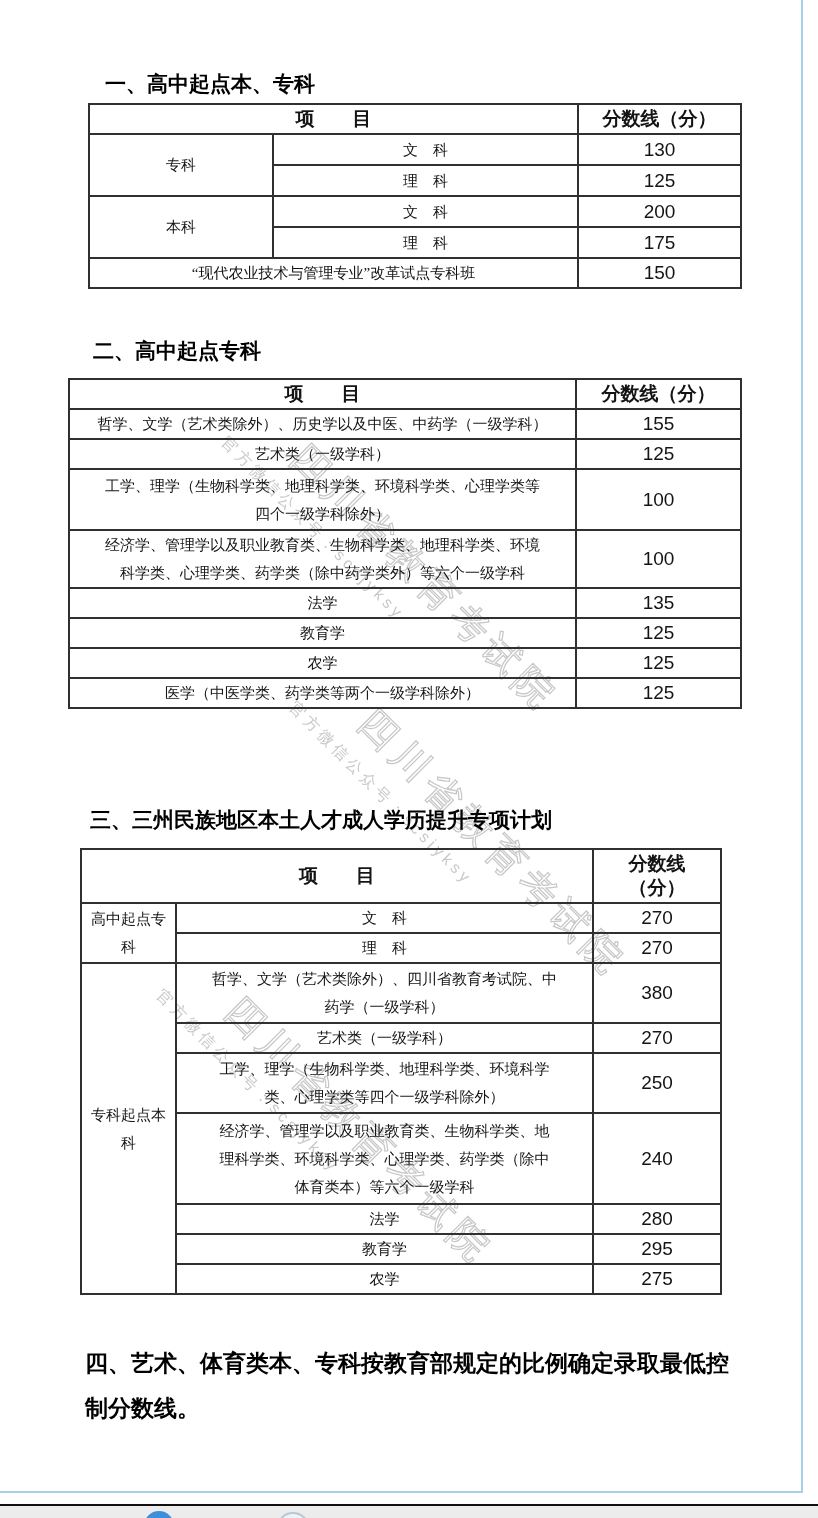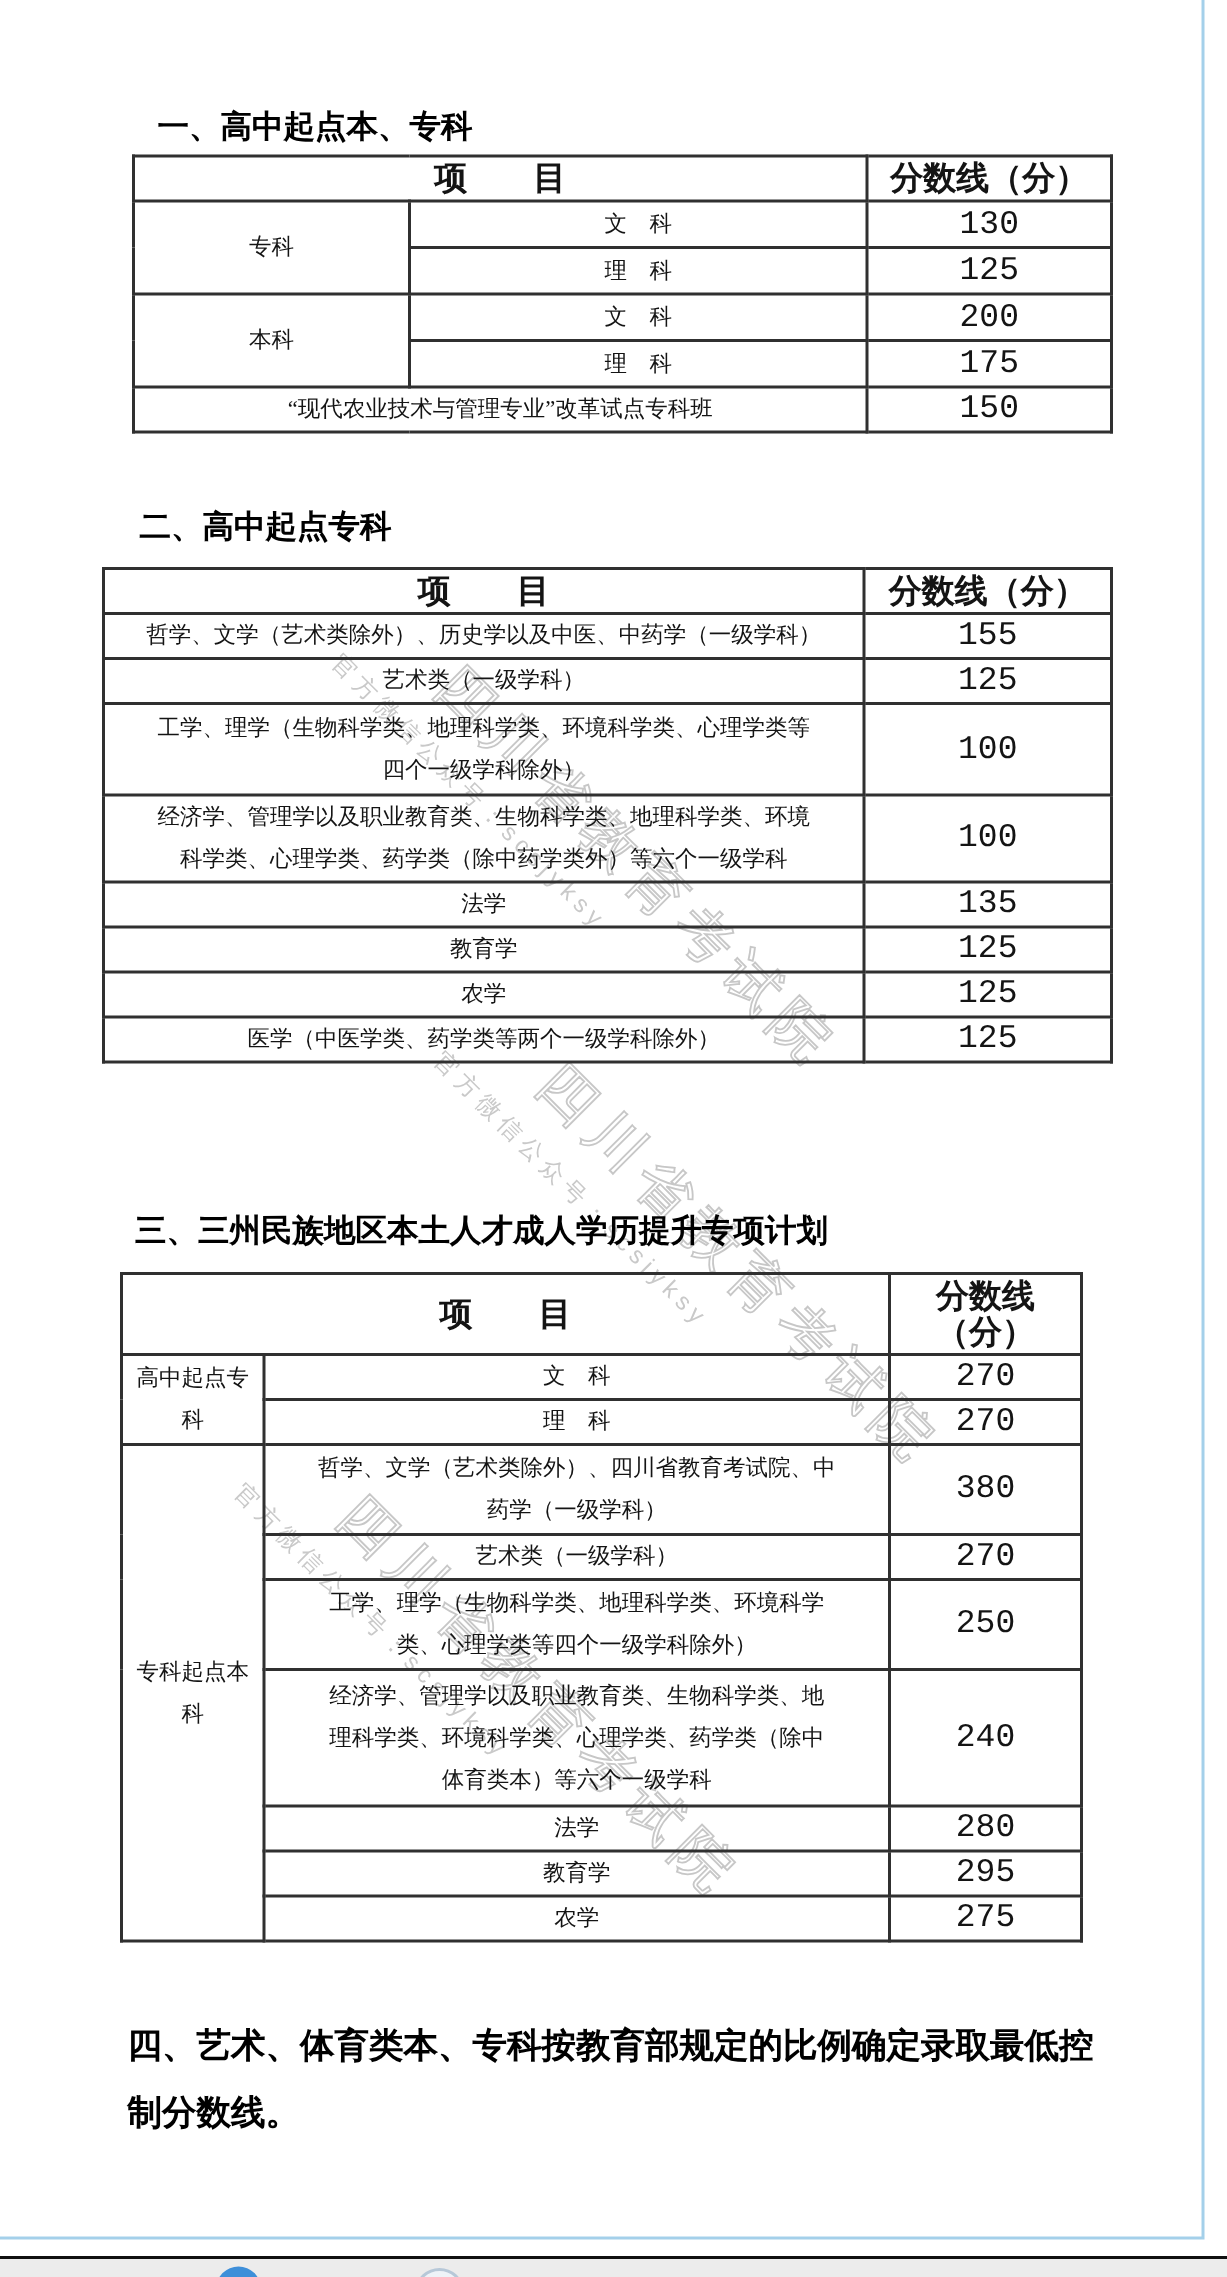--- a/index.html
+++ b/index.html
@@ -29,22 +29,22 @@
   #sec3-heading { left:90px;  top:806px; }
 
   table.tbl {
     position:absolute; border-collapse:collapse; table-layout:fixed;
     background:transparent;
   }
   table.tbl td {
     border:2px solid #303030; text-align:center; vertical-align:middle;
     font-size:15px; line-height:28px; color:#141414; padding:0 4px;
   }
-  table.tbl td.hdr { font-weight:bold; font-size:22px; line-height:24px;margin-left:21px; }
-  table.tbl td.score { font-size:22px; font-family:Liberation Mono, monospace; }
+  table.tbl td.hdr { font-weight:bold; font-size:19px; line-height:24px;margin-left:21px; }
+  table.tbl td.score { font-size:19px; font-family:Liberation Sans, sans-serif; }
   table.tbl td.group { font-size:15px; }
 
   #table1 { left:88px; top:103px; width:652px; }
   #table2 { left:68px; top:378px; width:672px; }
   #table3 { left:80px; top:848px; width:640px; }
 
   .note {
     position:absolute; left:85px; top:1341px; width:665px;
     font-family:"Liberation Sans", sans-serif; font-weight:bold;
     font-size:23px; line-height:45px; color:#000;

